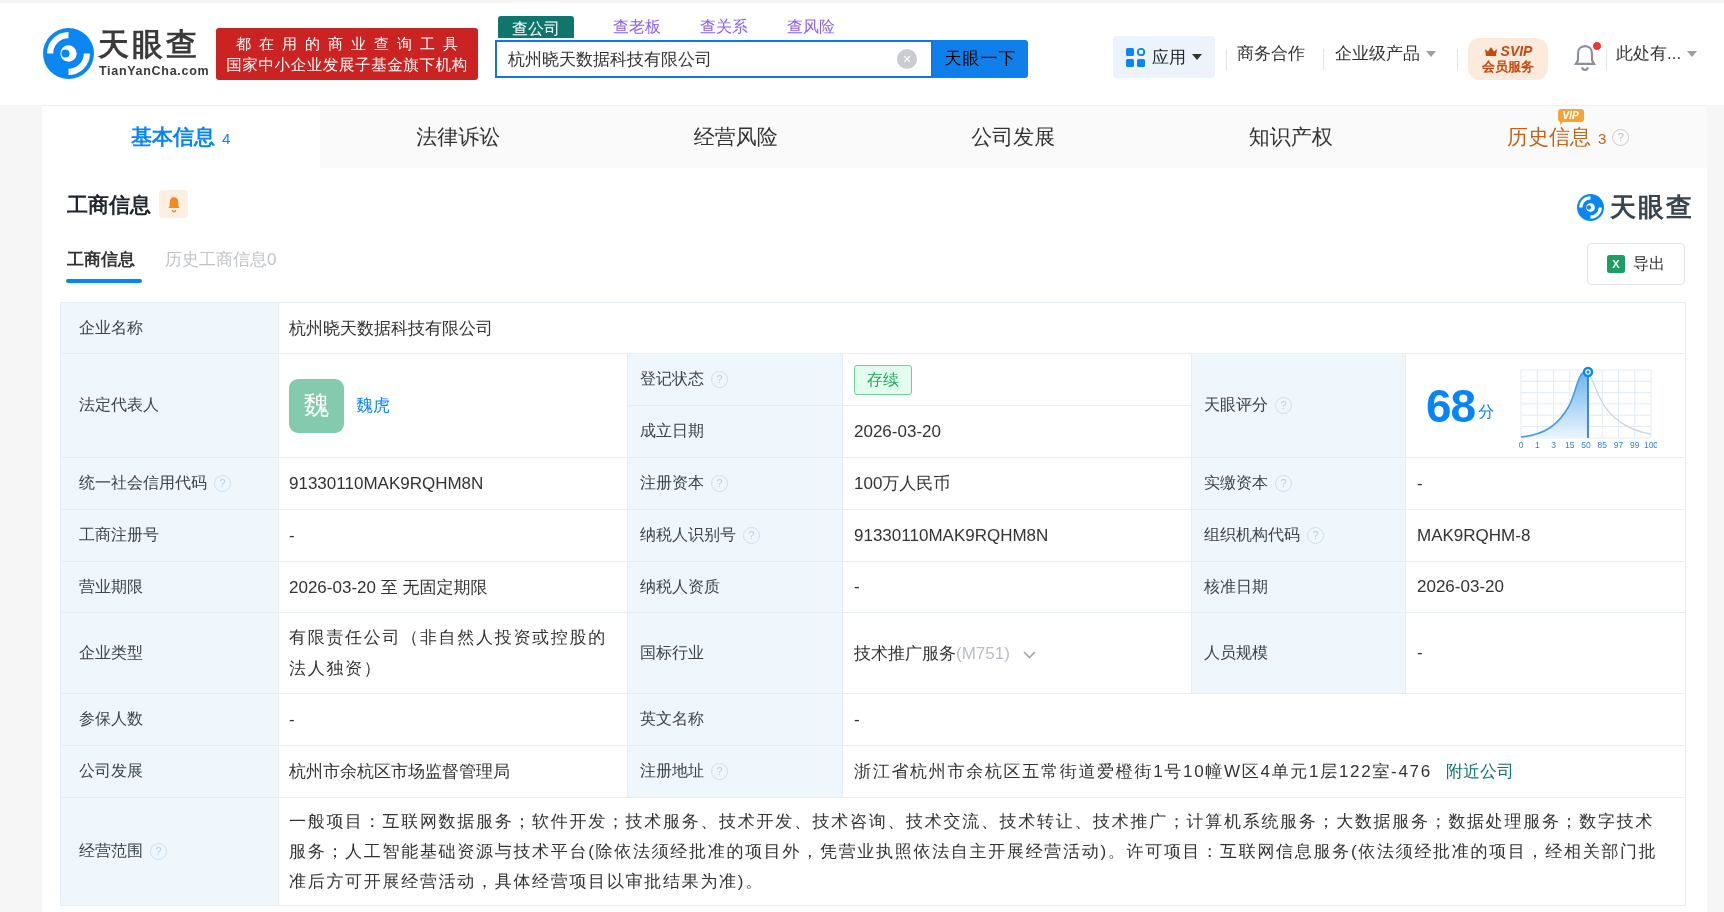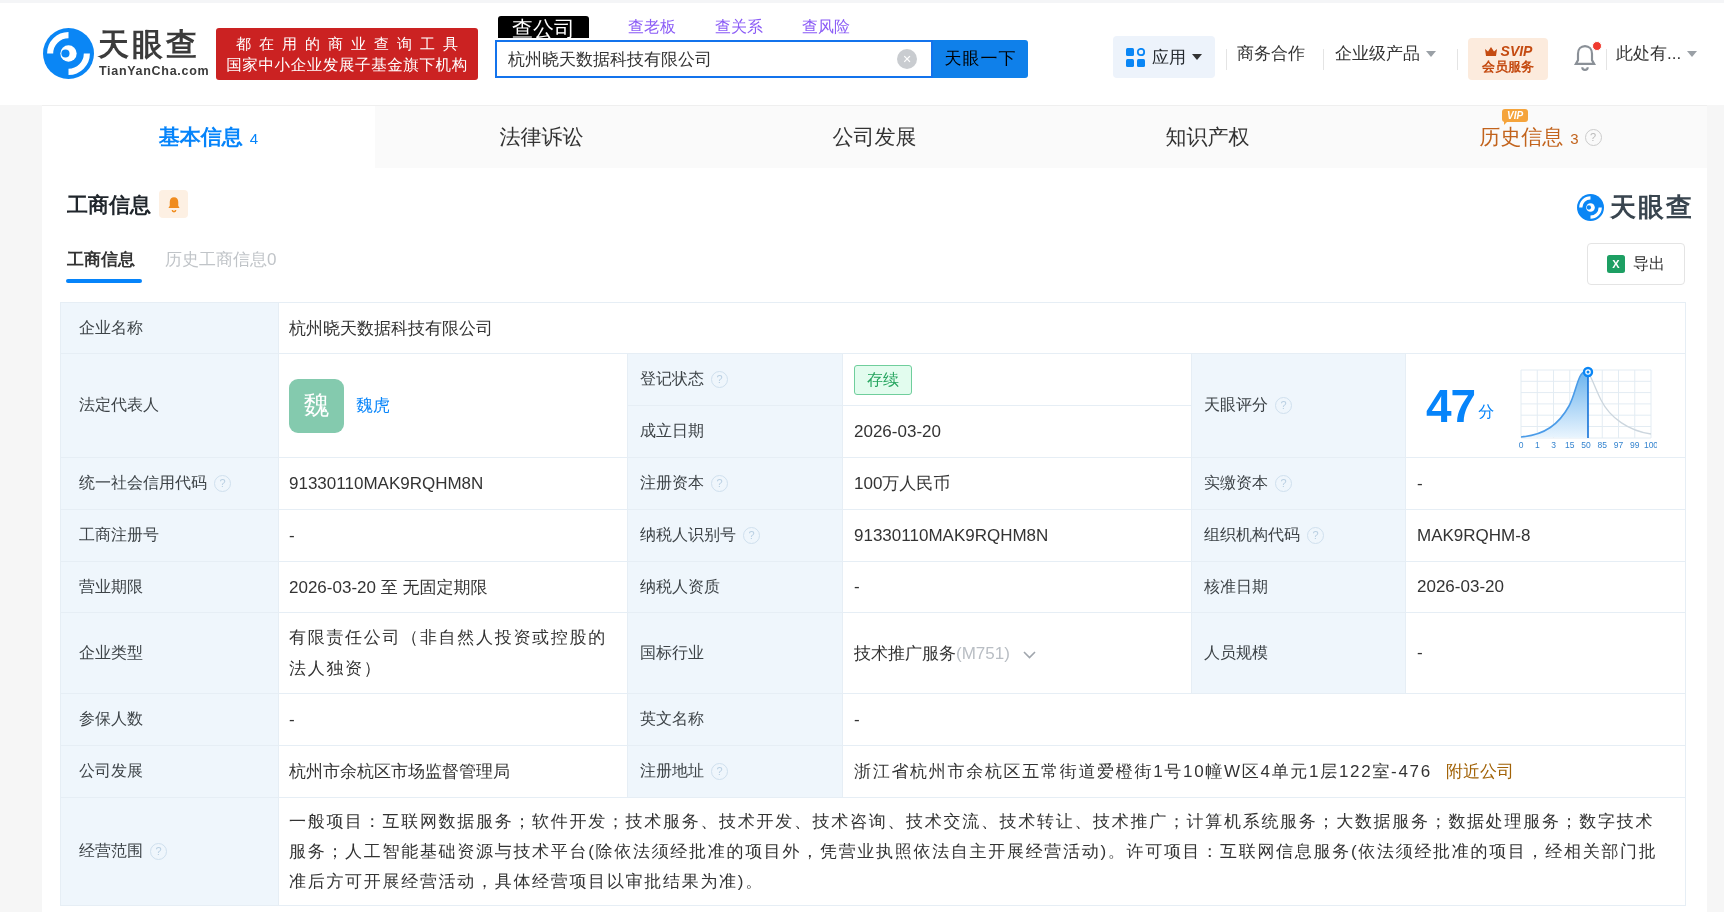--- a/index.html
+++ b/index.html
@@ -10,34 +10,34 @@
   #header { position:absolute; left:0; top:0; width:1724px; height:105px; background:#fff; }
   #topline { position:absolute; left:0; top:0; width:1724px; height:3px; background:#f4f5f7; }
   #logo-circle { position:absolute; left:43px; top:28px; width:51px; height:51px; }
   #brand-name { position:absolute; left:98px; top:24px; font-size:31px; font-weight:bold; color:#3b3b3b; letter-spacing:3px; }
   #brand-domain { position:absolute; left:99px; top:64px; font-size:12.5px; font-weight:bold; color:#3b3b3b; letter-spacing:0.7px; }
   #slogan { position:absolute; left:216px; top:28px; width:262px; height:52px; background:#cb2222; border-radius:3px; color:#fff; display:flex; flex-direction:column; justify-content:center; align-items:center; }
   #slogan .l1 { font-size:15px; letter-spacing:8px; text-indent:8px; line-height:20px; }
   #slogan .l2 { font-size:15.5px; letter-spacing:0.6px; line-height:21px; }
 
   #search-tabs { position:absolute; left:498px; top:14px; height:26px; display:flex; align-items:center; }
-  .stab-active { background:#000000; color:#fff; font-size:21px; height:22px; line-height:26px; padding:0 14px; border-radius:3px 3px 0 0; }
+  .stab-active { background:#0f766e; color:#fff; font-size:16px; height:22px; line-height:26px; padding:0 14px; border-radius:3px 3px 0 0; }
   .stab { color:#8b5cf6; font-size:16px; margin-left:39px; }
   #search-box { position:absolute; left:495px; top:40px; width:438px; height:38px; background:#fff; border:2px solid #1373ec; display:flex; align-items:center; }
   #search-input { border:none; outline:none; flex:1; font-size:17px; color:#333; padding-left:11px; font-family:inherit; background:transparent; }
   #clear-icon { width:20px; height:20px; border-radius:50%; background:#c9ccd0; color:#fff; font-size:11px; line-height:20px; text-align:center; margin-right:14px; }
   #search-btn { position:absolute; left:933px; top:40px; width:95px; height:38px; background:#0f80ea; border-radius:0 3px 3px 0; color:#000000; font-size:17px; letter-spacing:1px; text-align:center; line-height:38px; }
 
   #apps-box { position:absolute; left:1113px; top:36px; width:102px; height:42px; background:#edf3fb; border-radius:4px; display:flex; align-items:center; justify-content:center; }
   #apps-box .txt { font-size:17px; color:#24292e; margin-left:7px; }
   .caret-down { width:0; height:0; border-left:5px solid transparent; border-right:5px solid transparent; border-top:6px solid #333; margin-left:6px; }
   .caret-gray { border-top-color:#9aa0a6; }
   .hdr-divider { position:absolute; top:49px; width:1px; height:21px; background:#e4e4e4; }
   .hdr-link { position:absolute; top:43px; font-size:17px; color:#333; display:flex; align-items:center; height:21px; }
-  #svip-badge { position:absolute; left:1468px; top:38px; width:80px; height:42px; background:#fcebdd; border-radius:4px; display:flex; flex-direction:column; align-items:center; justify-content:center; color:#c44a10; }
+  #svip-badge { position:absolute; left:1468px; top:38px; width:80px; height:42px; background:#fcebdd; border-radius:12px; display:flex; flex-direction:column; align-items:center; justify-content:center; color:#c44a10; }
   #svip-badge .r1 { display:flex; align-items:center; font-size:14px; font-weight:bold; font-style:italic; line-height:15px; }
   #svip-badge .r2 { font-size:13px; font-weight:bold; line-height:15px; }
   #bell-wrap { position:absolute; left:1572px; top:44px; width:28px; height:28px; }
   #bell-dot { position:absolute; right:-2px; top:-3px; width:10px; height:10px; border-radius:50%; background:#f0392e; border:1.5px solid #fff; }
 
   
   #navbar { position:absolute; left:42px; top:105px; width:1665px; height:63px; background:#fafafa; border-top:1px solid #efefef; display:flex; }
   .ntab { flex:1; display:flex; align-items:center; justify-content:center; font-size:21px; color:#333; position:relative; }
   .ntab .cnt { font-size:15px; margin-left:7px; margin-top:2px; }
   #ntab-basic { background:#fff; color:#0684fa; font-weight:bold; }
@@ -69,21 +69,21 @@
   td.lbl .help:after, .qmark:after { content:"?"; }
   td.lbl2 { padding-left:12px; }
   td.val { background:#fff; font-size:17px; color:#333; padding-left:10px; }
   td.val2 { padding-left:11px; }
   .rep { display:flex; align-items:center; }
   #rep-avatar { width:55px; height:54px; border-radius:9px; background:#84caae; color:#fff; font-size:26px; display:flex; align-items:center; justify-content:center; }
   #rep-link { color:#0684fa; font-size:17px; margin-left:12px; text-decoration:none; }
   #status-badge { display:inline-block; border:1px solid #6fce9c; background:#e2fcee; color:#27a560; font-size:16px; padding:3px 12px; border-radius:3px; line-height:22px; }
   .gray { color:#b9bec4; }
   #industry-chevron { margin-left:8px; }
-  #nearby-link { color:#a16207; margin-left:14px; text-decoration:none; }
+  #nearby-link { color:#0f766e; margin-left:14px; text-decoration:none; }
   #scope-cell { padding:8px 20px 8px 10px; line-height:30px; letter-spacing:1.7px; }
   .cjk-wide { letter-spacing:1.7px; }
   
   #score-cell-inner { display:flex; align-items:center; padding-left:20px; }
   #score-num { font-size:46px; font-weight:bold; color:#0684fa; letter-spacing:-1px; }
   #score-unit { font-size:16px; color:#0684fa; margin-left:3px; margin-top:14px; }
   #score-chart { margin-left:21px; }
 </style>
 </head>
 <body>
@@ -164,20 +164,23 @@
     </div>
   </div>
 
   <div id="navbar">
     <div class="ntab" id="ntab-basic">
       <span>基本信息</span>
       <span class="cnt">4</span>
     </div>
     <div class="ntab">
         <span>法律诉讼</span>
+      </div>
+    <div class="ntab">
+        <span>经营风险</span>
       </div>
     <div class="ntab">
         <span>公司发展</span>
       </div>
     <div class="ntab">
         <span>知识产权</span>
       </div>
     <div class="ntab" id="ntab-history">
       <span>历史信息</span>
       <span class="cnt">3</span>
@@ -238,21 +241,21 @@
           <div class="rep">
             <div id="rep-avatar">魏</div>
             <a id="rep-link" href="#">魏虎</a>
           </div>
         </td>
         <td class="lbl lbl2"><span class="lt">登记状态</span><span class="help"></span></td>
         <td class="val val2"><span id="status-badge">存续</span></td>
         <td class="lbl lbl2" rowspan="2"><span class="lt">天眼评分</span><span class="help"></span></td>
         <td class="val" rowspan="2" style="padding-left:0">
           <div id="score-cell-inner">
-            <span id="score-num">47</span>
+            <span id="score-num">68</span>
             <span id="score-unit">分</span>
             <svg id="score-chart" width="142" height="88" viewBox="0 0 142 88">
               <defs>
                 <linearGradient id="curvefill" x1="0" y1="0" x2="0" y2="1">
                   <stop offset="0" stop-color="#6cb4ee"></stop>
                   <stop offset="1" stop-color="#eaf5fe"></stop>
                 </linearGradient>
               </defs>
               <g stroke="#e3ecf3" stroke-width="1">
                 <line x1="6" y1="8" x2="6" y2="76"></line>

